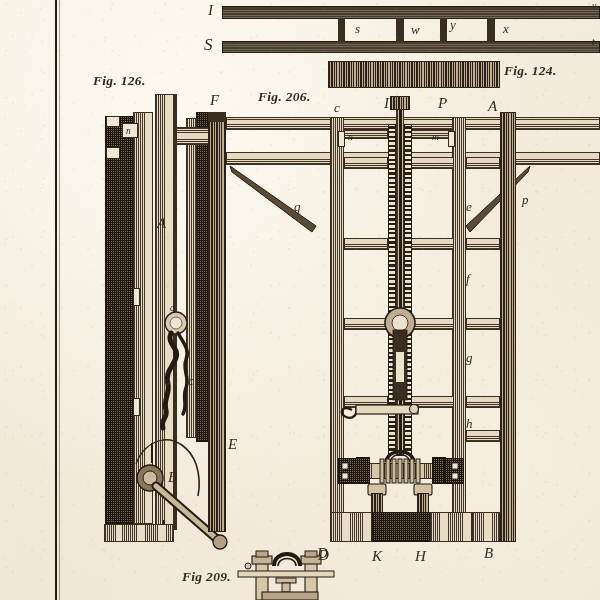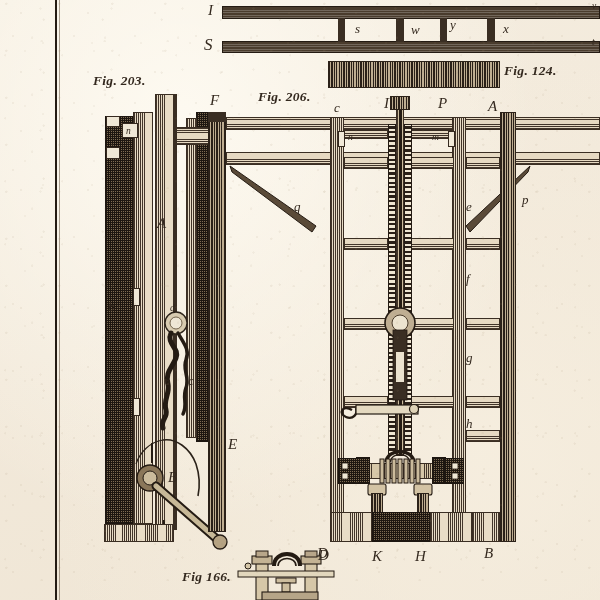--- a/index.html
+++ b/index.html
@@ -120,21 +120,21 @@
     <span class="lbl low" style="left:450px;top:18px;">y</span>
     <span class="lbl low" style="left:503px;top:22px;">x</span>
   </div>
 
   <div>
     <div class="ink hv-d" style="left:328px;top:61px;width:172px;height:27px;"></div>
     <span class="lbl fig" style="left:504px;top:64px;">Fig. 124.</span>
   </div>
 
   <div>
-    <span class="lbl fig" style="left:93px;top:74px;">Fig. 203.</span>
+    <span class="lbl fig" style="left:93px;top:74px;">Fig. 126.</span>
 
     <div class="ink cross" style="left:105px;top:116px;width:28px;height:408px;"></div>
 
     <div class="ink hv" style="left:133px;top:112px;width:20px;height:412px;"></div>
 
     <div class="ink hv" style="left:155px;top:94px;width:19px;height:436px;"></div>
     <div class="ink" style="left:174px;top:94px;width:3px;height:436px;background:#3a2e23;"></div>
 
     <div class="ink outline" style="left:122px;top:123px;width:16px;height:15px;background:#efe7d6;"></div>
     <span class="lbl tiny" style="left:126px;top:127px;">n</span>
@@ -299,21 +299,21 @@
 
     <div class="ink hv-d" style="left:500px;top:112px;width:16px;height:430px;"></div>
 
     <span class="lbl cap" style="left:317px;top:546px;">D</span>
     <span class="lbl cap" style="left:372px;top:549px;">K</span>
     <span class="lbl cap" style="left:415px;top:549px;">H</span>
     <span class="lbl cap" style="left:484px;top:546px;">B</span>
   </div>
 
   <div>
-    <span class="lbl fig" style="left:182px;top:570px;">Fig 166.</span>
+    <span class="lbl fig" style="left:182px;top:570px;">Fig 209.</span>
     <svg style="left:0;top:0;width:600px;height:600px;">
 
       <rect x="256" y="562" width="12" height="38" fill="#d6c7a8" stroke="#241b13" stroke-width="1.1"></rect>
       <rect x="305" y="562" width="12" height="38" fill="#d6c7a8" stroke="#241b13" stroke-width="1.1"></rect>
 
       <rect x="252" y="556" width="20" height="8" fill="#c4b394" stroke="#241b13" stroke-width="1.1"></rect>
       <rect x="301" y="556" width="20" height="8" fill="#c4b394" stroke="#241b13" stroke-width="1.1"></rect>
       <rect x="256" y="551" width="12" height="6" fill="#b8a68a" stroke="#241b13" stroke-width="1"></rect>
       <rect x="305" y="551" width="12" height="6" fill="#b8a68a" stroke="#241b13" stroke-width="1"></rect>
 

